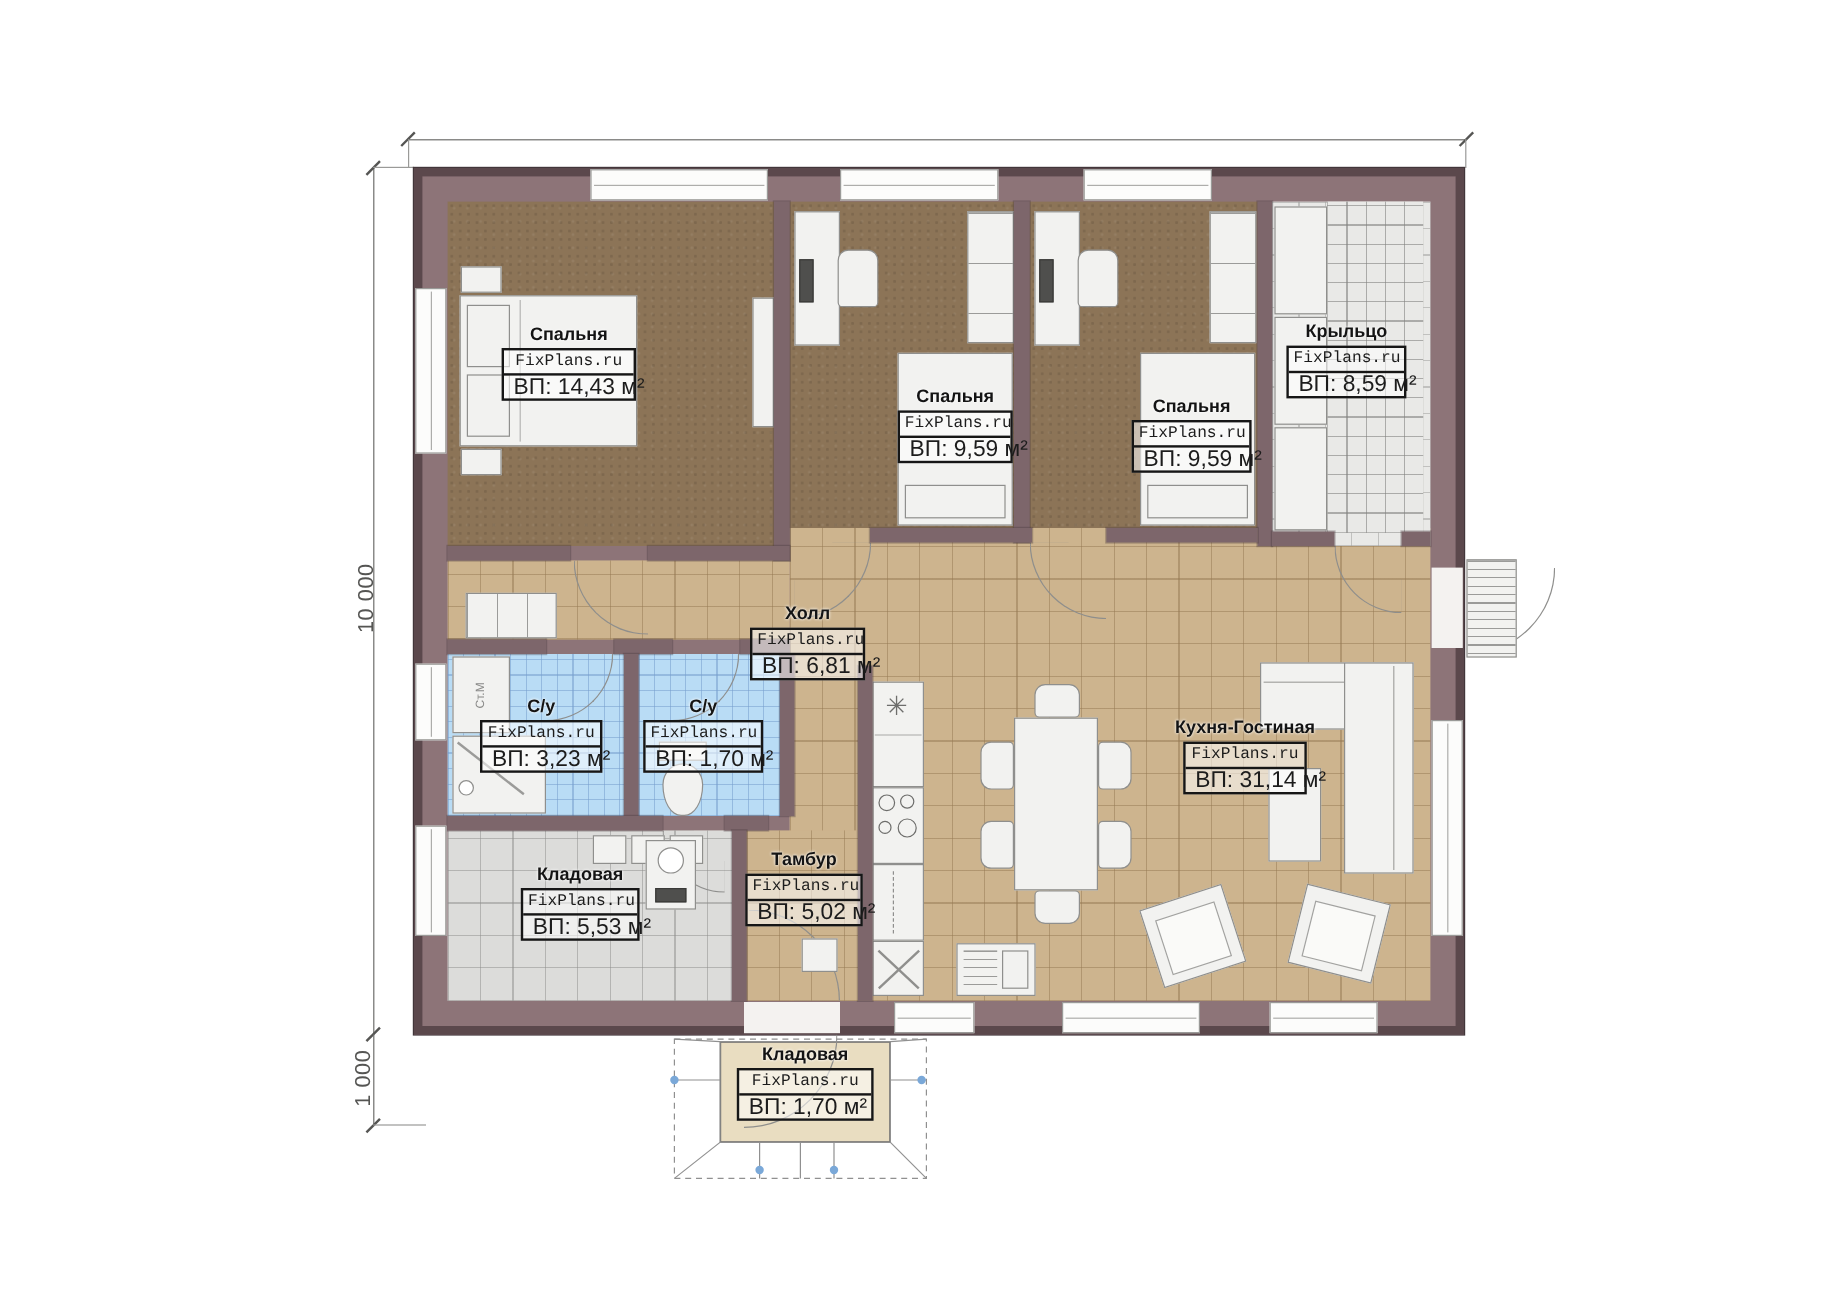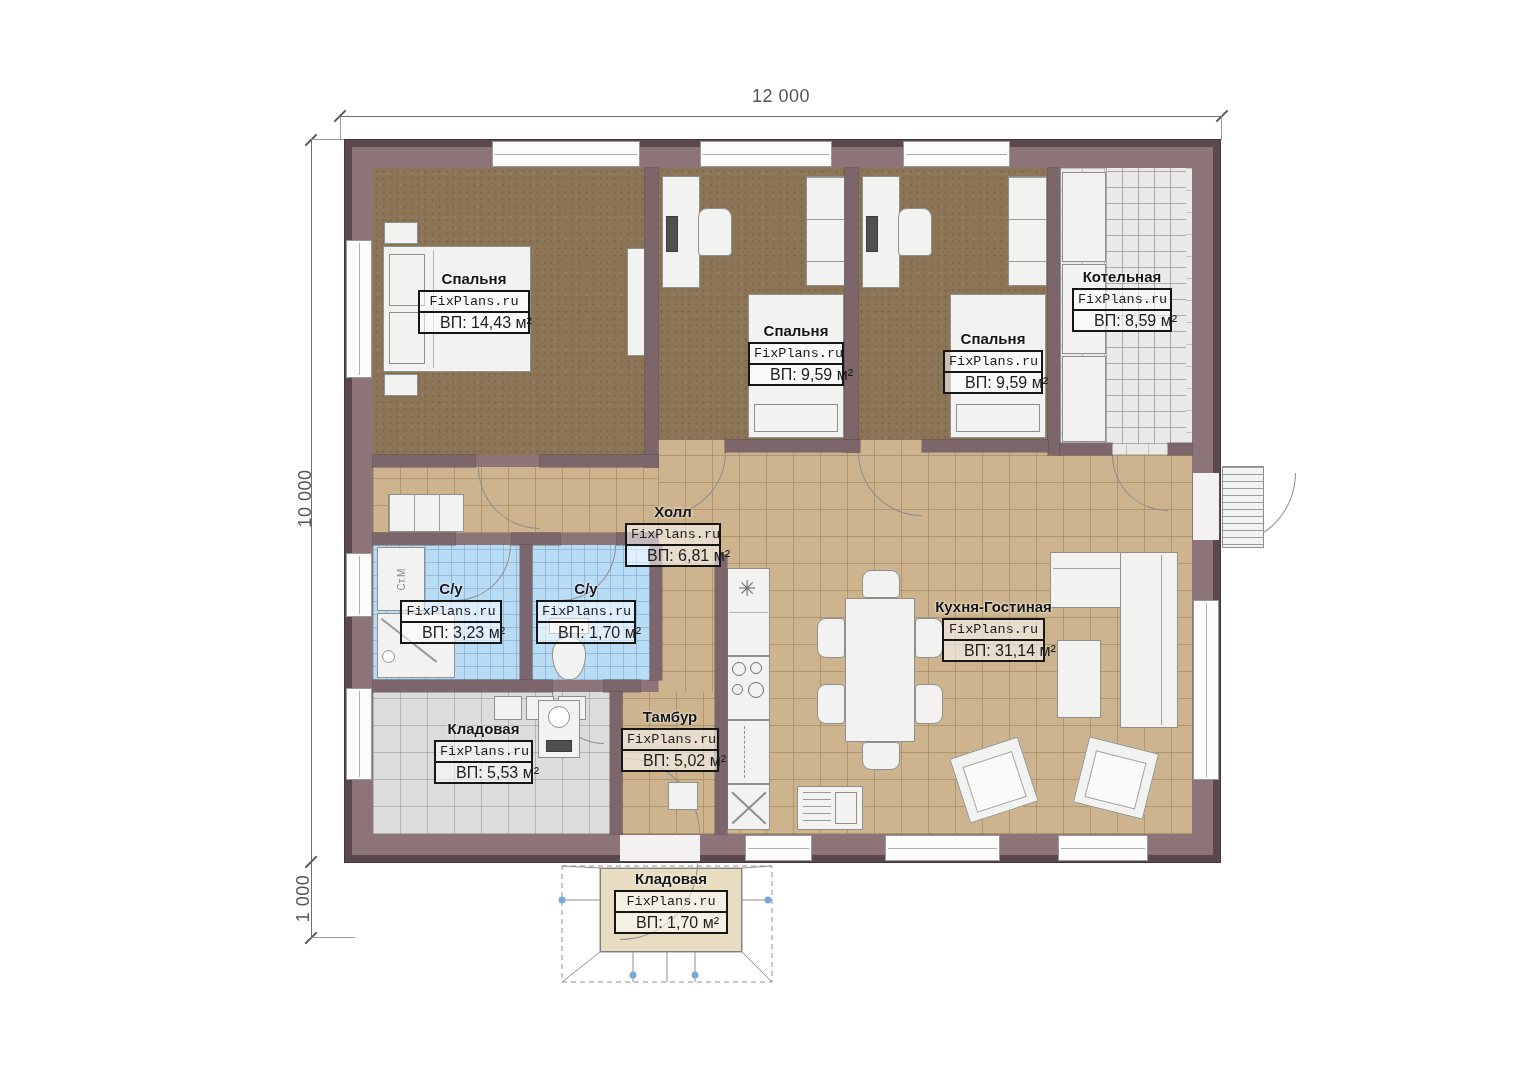--- a/index.html
+++ b/index.html
@@ -70,34 +70,33 @@
   .sofa-a::after{content:'';position:absolute;left:2px;right:2px;top:15px;height:1px;background:#a3a3a1;}
   .sofa-b::after{content:'';position:absolute;top:2px;bottom:2px;right:15px;width:1px;background:#a3a3a1;}
 
   
   .room-label{display:flex;flex-direction:column;align-items:center;z-index:30;}
   .room-name{font-weight:bold;font-size:15px;color:#141414;white-space:nowrap;line-height:18px;
              text-shadow:0 0 2px rgba(255,255,255,.85),0 0 3px rgba(255,255,255,.7);}
   .label-box{margin-top:2px;border:2px solid #161616;background:rgba(255,255,255,.55);width:100%;
              text-align:center;color:#1c1c1c;}
   .label-box .row1{border-bottom:2px solid #161616;font-size:13.5px;padding:1px 4px;line-height:17px;font-family:Liberation Mono, monospace;}
-  .label-box .row2{font-size:16px;padding:1px 20px;line-height:17px;white-space:nowrap;}
+  .label-box .row2{font-size:19px;padding:1px 8px;line-height:17px;white-space:nowrap;}
 
   
   .dim-line{background:#6e6e6c;}
   .dim-text{color:#555553;font-size:18px;letter-spacing:.5px;text-align:center;}
   .tick{width:16px;height:2px;background:#555553;transform:rotate(-45deg);}
   .ext-line{background:#9a9a98;}
 </style>
 </head>
 <body>
 
 <div id="plan">
 
-  <div class="abs dim-text" style="left:340px;top:86px;width:882px;">12 000</div>
   <div class="abs dim-line" style="left:340px;top:116px;width:882px;height:1px;"></div>
   <div class="abs tick" style="left:332px;top:115px;"></div>
   <div class="abs tick" style="left:1214px;top:115px;"></div>
   <div class="abs ext-line" style="left:340px;top:116px;width:1px;height:24px;"></div>
   <div class="abs ext-line" style="left:1221px;top:116px;width:1px;height:24px;"></div>
 
   <div class="abs dim-text" style="left:245px;top:488px;width:120px;transform:rotate(-90deg);">10 000</div>
   <div class="abs dim-line" style="left:311px;top:140px;width:1px;height:722px;"></div>
   <div class="abs tick" style="left:303px;top:139px;"></div>
   <div class="abs tick" style="left:303px;top:861px;"></div>
@@ -272,21 +271,21 @@
     </div>
   </div>
   <div class="abs room-label" style="left:945px;top:330px;width:96px;">
     <div class="room-name">Спальня</div>
     <div class="label-box">
       <div class="row1">FixPlans.ru</div>
       <div class="row2">ВП: 9,59 м²</div>
     </div>
   </div>
   <div class="abs room-label" style="left:1074px;top:268px;width:96px;">
-    <div class="room-name">Котельная</div>
+    <div class="room-name">Крыльцо</div>
     <div class="label-box">
       <div class="row1">FixPlans.ru</div>
       <div class="row2">ВП: 8,59 м²</div>
     </div>
   </div>
   <div class="abs room-label" style="left:627px;top:503px;width:92px;">
     <div class="room-name">Холл</div>
     <div class="label-box">
       <div class="row1">FixPlans.ru</div>
       <div class="row2">ВП: 6,81 м²</div>
@@ -313,21 +312,21 @@
       <div class="row2">ВП: 5,53 м²</div>
     </div>
   </div>
   <div class="abs room-label" style="left:623px;top:708px;width:94px;">
     <div class="room-name">Тамбур</div>
     <div class="label-box">
       <div class="row1">FixPlans.ru</div>
       <div class="row2">ВП: 5,02 м²</div>
     </div>
   </div>
-  <div class="abs room-label" style="left:944px;top:598px;width:99px;">
+  <div class="abs room-label" style="left:988px;top:598px;width:99px;">
     <div class="room-name">Кухня-Гостиная</div>
     <div class="label-box">
       <div class="row1">FixPlans.ru</div>
       <div class="row2">ВП: 31,14 м²</div>
     </div>
   </div>
   <div class="abs room-label" style="left:616px;top:870px;width:110px;">
     <div class="room-name">Кладовая</div>
     <div class="label-box">
       <div class="row1">FixPlans.ru</div>

